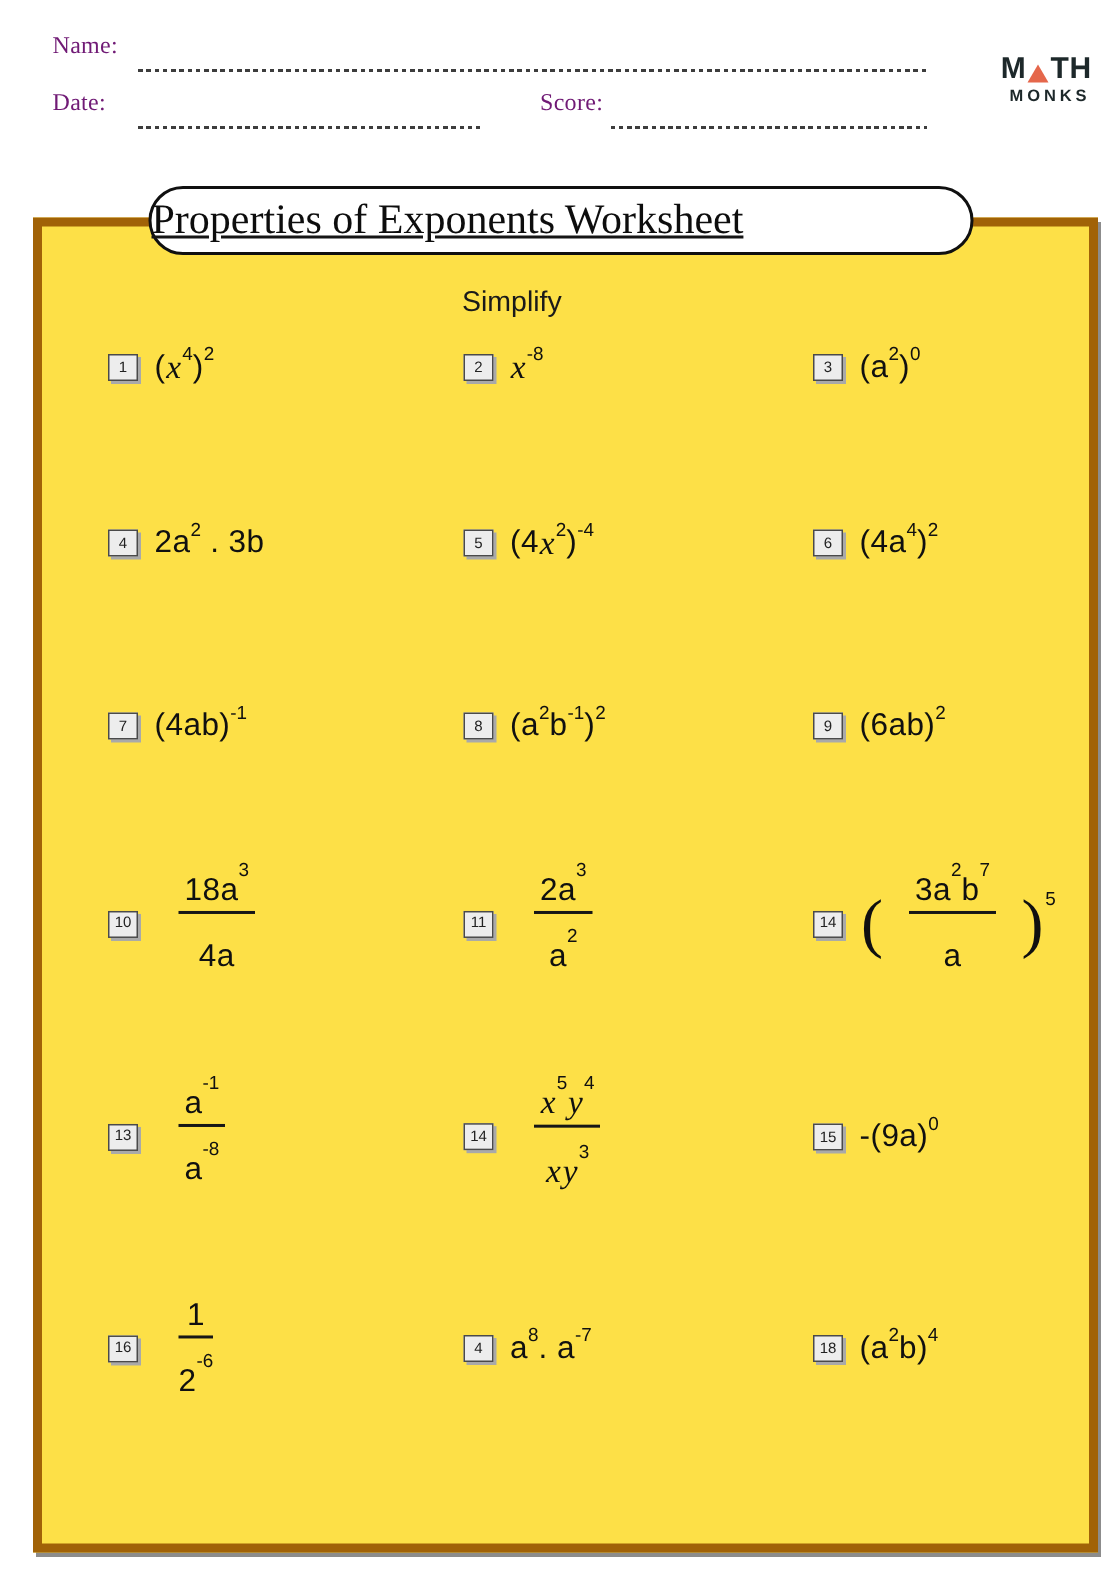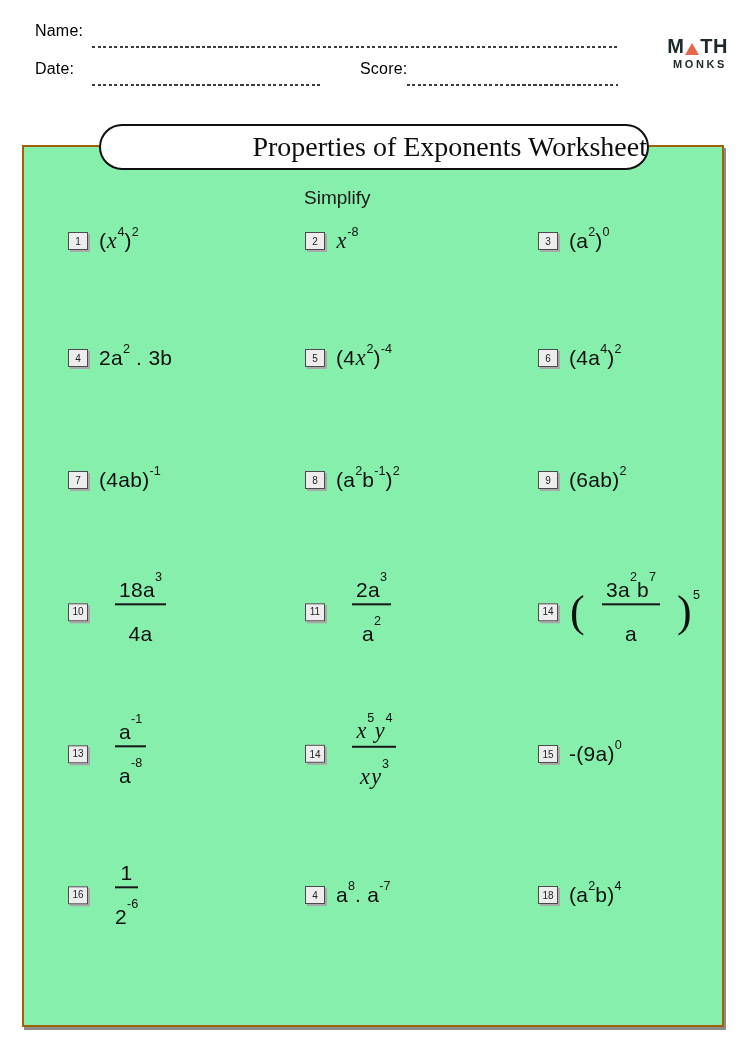--- a/index.html
+++ b/index.html
@@ -8,22 +8,23 @@
     width:742px;height:1050px;
     background:#fff;
     font-family:"Liberation Sans", sans-serif;
     color:#151515;
     overflow:hidden;
   }
   
   .field-label{
     position:absolute;
     font-size:16px;
-    color:#000000;
+    color:#701a75;
     letter-spacing:.2px;
+    font-family:Liberation Serif, serif;
   }
   .dash-line{
     position:absolute;
     height:2px;
     background:repeating-linear-gradient(90deg,#3d3d3d 0 3px,transparent 3px 5.5px);
   }
   .logo{
     position:absolute;
     left:648px;top:36px;
     width:80px;
@@ -45,33 +46,34 @@
     font-size:11px;font-weight:bold;
     letter-spacing:2.6px;
     margin-top:2px;
     padding-right:1px;
   }
   
   .main-box{
     position:absolute;
     left:22px;top:145px;
     width:698px;height:878px;
-    border:2px solid #a16207;
+    border:6px solid #a16207;
     box-shadow:2px 3px 0 #8c8c8c;
-    background:#86efac;
+    background:#fde047;
   }
   .title-pill{
     position:absolute;
     left:99px;top:124px;
     width:546px;height:42px;
     background:#fff;
     border:2px solid #101010;
     border-radius:23px;
-    display:flex;align-items:center;justify-content:flex-end;
+    display:flex;align-items:center;justify-content:flex-start;
     z-index:3;
+    text-decoration:underline;
   }
   .title-pill span{
     font-family:"Liberation Serif", serif;
     font-size:28px;
     color:#0d0d0d;
     white-space:nowrap;
   }
   .instruction{
     position:absolute;
     left:280px;top:40px;

